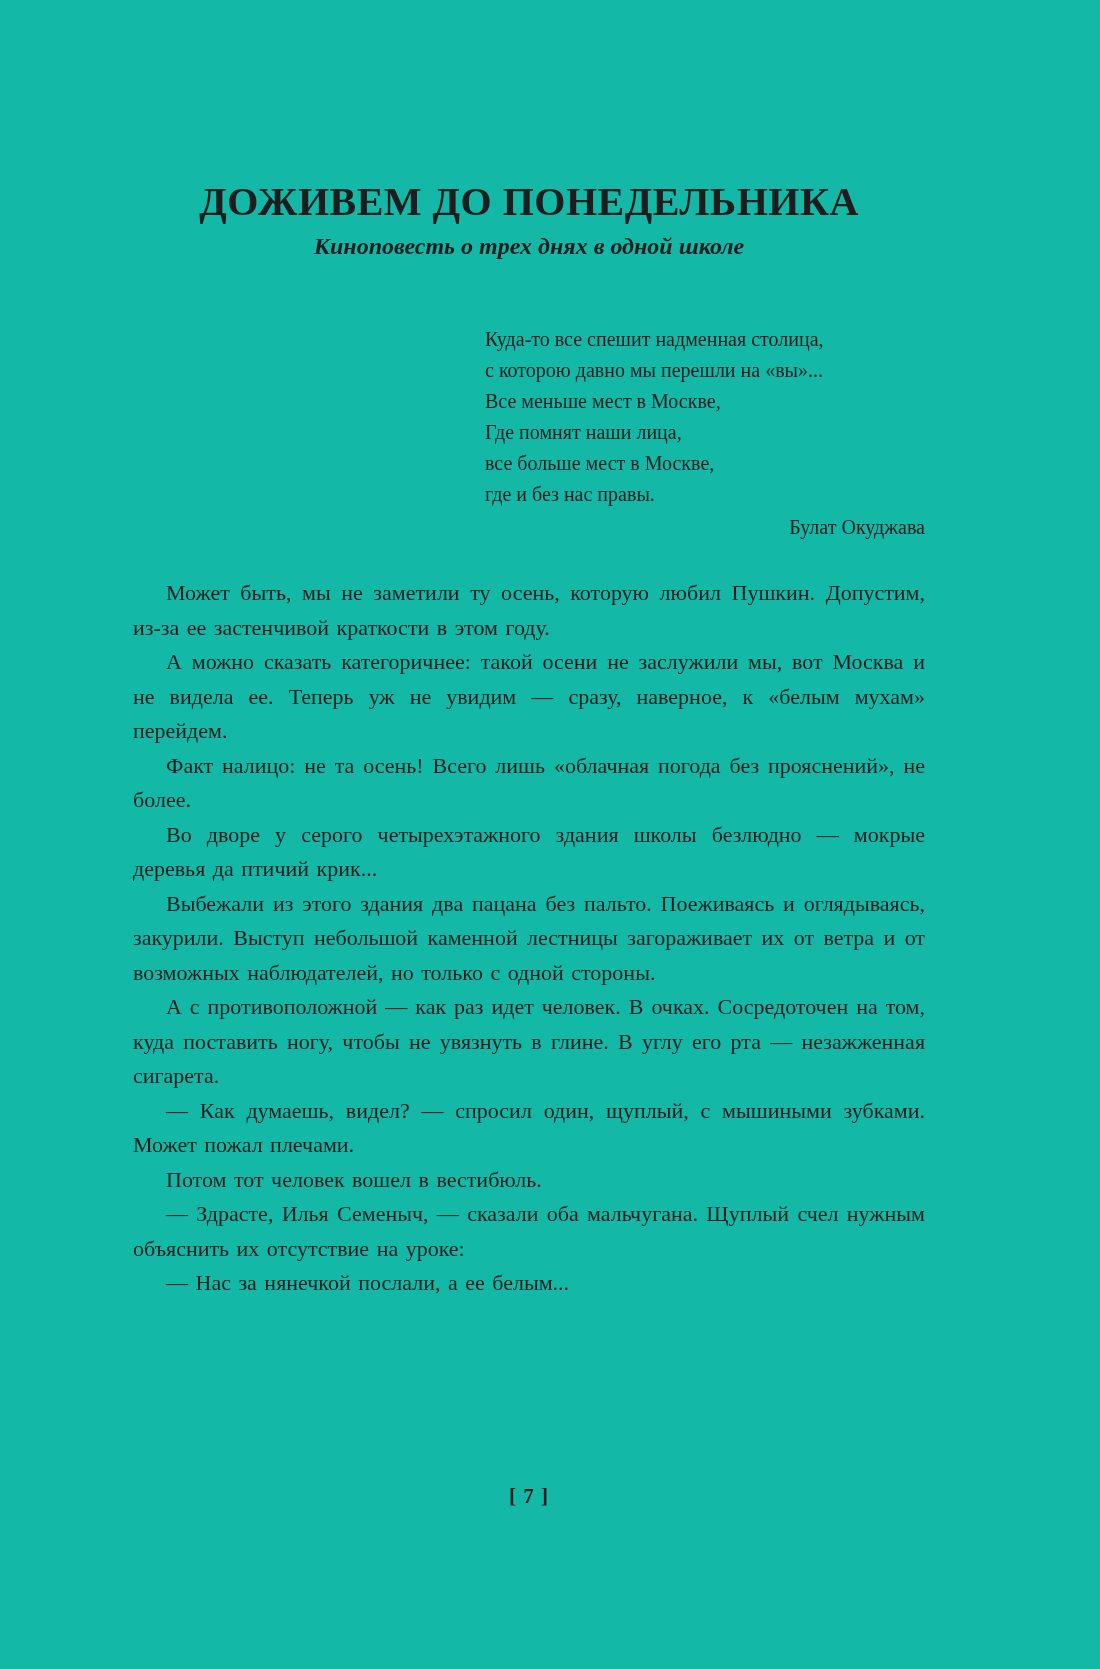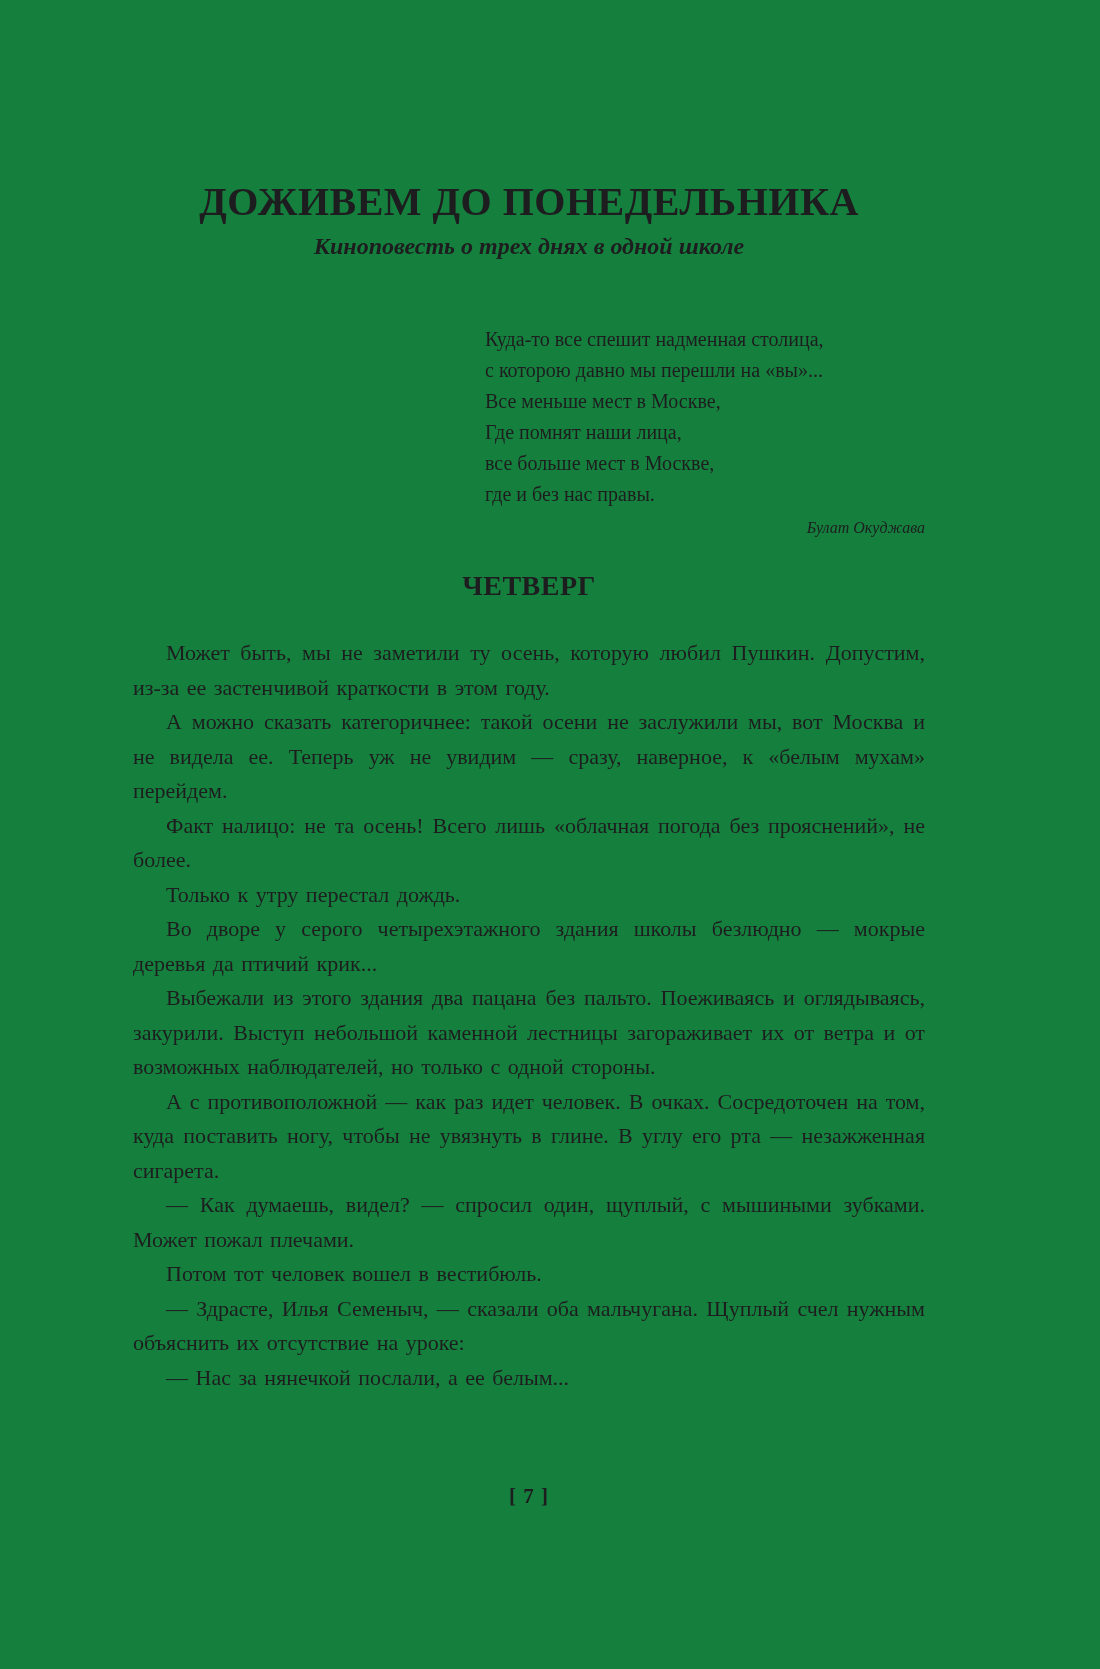--- a/index.html
+++ b/index.html
@@ -43,23 +43,22 @@
     width: 440px;
     font-size: 20px;
     line-height: 31px;
     text-align: left;
   }
   .epigraph-line {
     white-space: nowrap;
   }
   .epigraph-attribution {
     margin-top: 2px;
-    font-size: 16px;
+    font-size: 20px;
     line-height: 31px;
-    font-style: italic;
     text-align: right;
   }
   .section-heading {
     margin: 26px 0 0 0;
     font-size: 28px;
     font-weight: bold;
     line-height: 34px;
     text-align: center;
     letter-spacing: 0.5px;
   }
@@ -81,46 +80,44 @@
     width: 792px;
     text-align: center;
     font-size: 21px;
     font-weight: bold;
     letter-spacing: 1px;
   }
 </style>
 </head>
 <body>
 
-<div class="page" style="background: #15803d; color: rgb(29, 29, 31);">
+<div class="page" style="background: #14b8a6; color: rgb(29, 29, 31);">
   <div class="column">
 
     <h1 class="title">ДОЖИВЕМ ДО ПОНЕДЕЛЬНИКА</h1>
 
     <h2 class="subtitle">Киноповесть о трех днях в одной школе</h2>
 
     <div class="epigraph">
       <div>
           <div class="epigraph-line">Куда-то все спешит надменная столица,</div>
           <div class="epigraph-line">с которою давно мы перешли на «вы»...</div>
           <div class="epigraph-line">Все меньше мест в Москве,</div>
           <div class="epigraph-line">Где помнят наши лица,</div>
           <div class="epigraph-line">все больше мест в Москве,</div>
           <div class="epigraph-line">где и без нас правы.</div>
         </div>
       <div class="epigraph-attribution">Булат Окуджава</div>
     </div>
 
-    <h3 class="section-heading">ЧЕТВЕРГ</h3>
 
     <div class="body-text">
         <p>Может быть, мы не заметили ту осень, которую любил Пушкин. Допустим, из-за ее застенчивой краткости в этом году.</p>
         <p>А можно сказать категоричнее: такой осени не заслужили мы, вот Москва и не видела ее. Теперь уж не увидим — сразу, наверное, к «белым мухам» перейдем.</p>
         <p>Факт налицо: не та осень! Всего лишь «облачная погода без прояснений», не более.</p>
-        <p>Только к утру перестал дождь.</p>
         <p>Во дворе у серого четырехэтажного здания школы безлюдно — мокрые деревья да птичий крик...</p>
         <p>Выбежали из этого здания два пацана без пальто. Поеживаясь и оглядываясь, закурили. Выступ небольшой каменной лестницы загораживает их от ветра и от возможных наблюдателей, но только с одной стороны.</p>
         <p>А с противоположной — как раз идет человек. В очках. Сосредоточен на том, куда поставить ногу, чтобы не увязнуть в глине. В углу его рта — незажженная сигарета.</p>
         <p>— Как думаешь, видел? — спросил один, щуплый, с мышиными зубками. Может пожал плечами.</p>
         <p>Потом тот человек вошел в вестибюль.</p>
         <p>— Здрасте, Илья Семеныч, — сказали оба мальчугана. Щуплый счел нужным объяснить их отсутствие на уроке:</p>
         <p>— Нас за нянечкой послали, а ее белым...</p>
       </div>
 
   </div>

